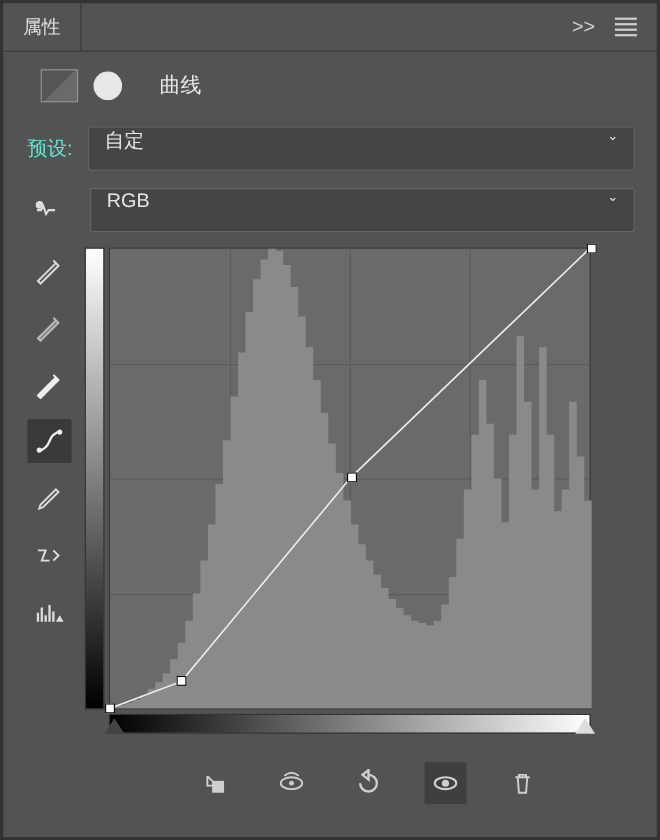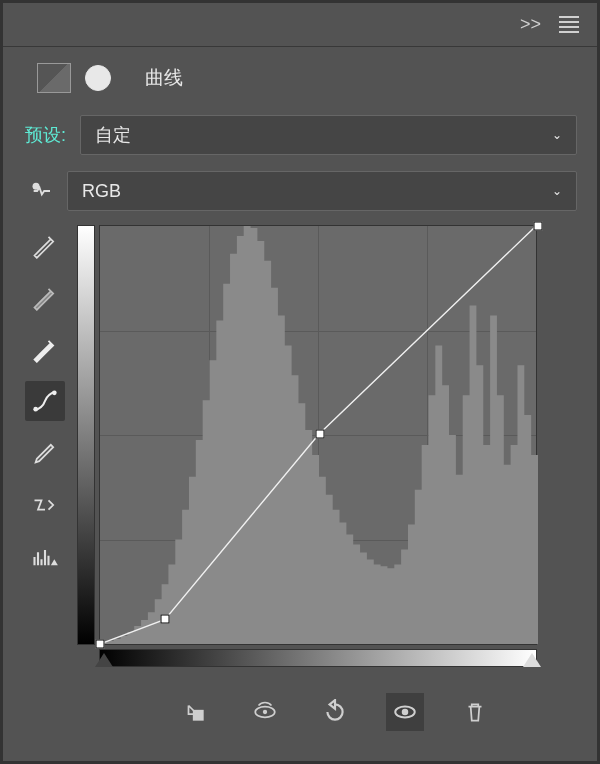--- a/index.html
+++ b/index.html
@@ -11,23 +11,23 @@
 .header-right { margin-left: auto; display: flex; align-items: center; gap: 18px; padding-right: 18px; }
 .chevrons { color: #d0d0d0; font-size: 18px; }
 .menu-icon { display: flex; flex-direction: column; gap: 3px; }
 .menu-icon span { width: 20px; height: 2px; background: #d0d0d0; }
 .type-row { display: flex; align-items: center; padding: 16px 20px 10px 34px; gap: 14px; }
 .curves-icon { width: 34px; height: 30px; border: 1px solid #999; background: linear-gradient(135deg, #555 50%, #6a6a6a 50%); position: relative; }
 .mask-icon { width: 26px; height: 26px; border: 1px solid #e8e8e8; background: #e8e8e8; border-radius: 50%; box-shadow: 0 0 0 1px #555; }
 .layer-title { color: #e8e8e8; font-size: 19px; margin-left: 20px; }
 .preset-row { display: flex; align-items: center; padding: 12px 20px 8px 22px; gap: 14px; }
 .preset-label { color: #5eead4; font-size: 18px; }
-.select { background: #454545; border: 1px solid #666; height: 40px; flex: 1; display: flex; align-items: center; padding: 0 14px; color: #e8e8e8; font-size: 18px; justify-content: space-between; border-radius: 2px; }
+.select { background: #454545; border: 1px solid #666; height: 40px; flex: 1; display: flex; align-items: flex-start; padding: 0 14px; color: #e8e8e8; font-size: 18px; justify-content: space-between; border-radius: 2px; }
 .select .caret { font-size: 12px; }
-.channel-row { display: flex; align-items: center; padding: 8px 20px 8px 22px; gap: 6px; }
+.channel-row { display: flex; align-items: center; padding: 8px 20px 8px 22px; gap: 21px; }
 .finger-icon { width: 36px; height: 36px; display: flex; align-items: center; justify-content: center; color: #e0e0e0; font-size: 22px; }
 .channel-select { width: 280px; }
 .auto-btn { background: #454545; border: 1px solid #666; height: 40px; padding: 0 22px; color: #e8e8e8; font-size: 18px; border-radius: 2px; display: flex; align-items: center; }
 .main-area { display: flex; padding: 6px 20px 0 22px; gap: 12px; }
 .tool-column { display: flex; flex-direction: column; gap: 12px; width: 40px; }
 .tool-btn { width: 40px; height: 40px; display: flex; align-items: center; justify-content: center; color: #e0e0e0; border-radius: 2px; }
 .tool-btn.active { background: #3a3a3a; }
 .tool-svg { width: 28px; height: 28px; }
 .curve-area { flex: 1; }
 .curve-plot { position: relative; width: 460px; height: 420px; }
@@ -46,20 +46,21 @@
 .footer-btn { width: 38px; height: 38px; display: flex; align-items: center; justify-content: center; color: #cfcfcf; }
 .footer-btn.active { background: #3f3f3f; }
 .footer-svg { width: 26px; height: 26px; }
 </style>
 </head>
 <body>
 
 <div class="panel">
 
   <div class="header">
+    <div class="tab">属性</div>
     <div class="header-right">
       <span class="chevrons">&gt;&gt;</span>
       <div class="menu-icon">
           <span></span>
           <span></span>
           <span></span>
           <span></span>
         </div>
     </div>
   </div>

